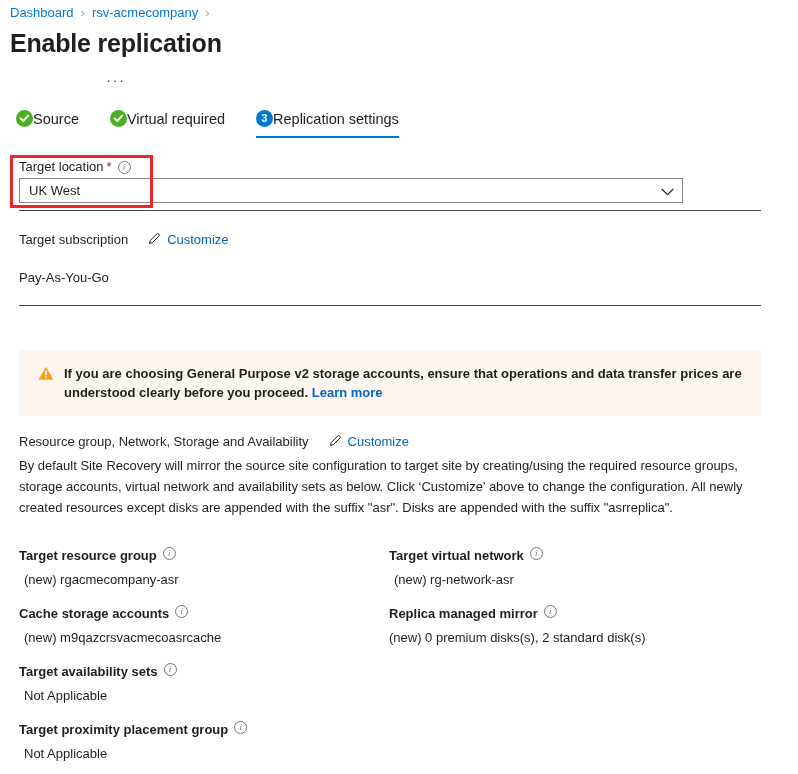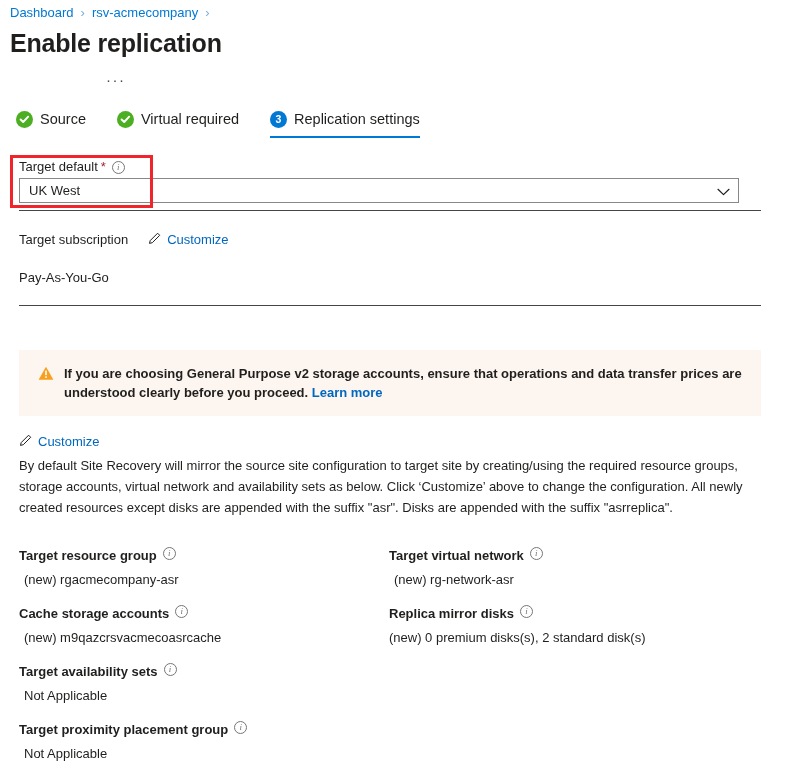--- a/index.html
+++ b/index.html
@@ -70,22 +70,21 @@
   
   .tabs {
     position: absolute;
     left: 16px;
     top: 110px;
     display: flex;
     align-items: flex-start;
   }
   .tab {
     display: flex;
-    align-items: flex-end;
-    gap: 7px;
+    align-items: flex-start;
     padding: 0 0 10px 0;
     cursor: pointer;
     position: relative;
   }
   .tab.done { margin-right: 31px; }
   .tab .tab-label {
     font-size: 14.5px;
     color: #201f1e;
     white-space: nowrap;
     line-height: 18px;
@@ -173,21 +172,21 @@
     justify-content: center;
     line-height: 11px;
     flex: none;
     cursor: pointer;
   }
 
   .dropdown {
     position: absolute;
     left: 19px;
     top: 178px;
-    width: 720px;
+    width: 664px;
     height: 25px;
     border: 1px solid #8a8886;
     box-sizing: border-box;
     background: #ffffff;
     display: flex;
     align-items: center;
     justify-content: space-between;
     padding: 0 8px 0 9px;
     cursor: pointer;
     gap: 20px;
@@ -350,21 +349,21 @@
 
   <div class="tab active">
     <span class="step-badge">3</span>
     <span class="tab-label">Replication settings</span>
     <span class="tab-underline"></span>
   </div>
 
 </div>
 
 <div class="field-label-row">
-  <span class="field-label">Target default</span>
+  <span class="field-label">Target location</span>
   <span class="req-star">*</span>
   <span class="info-icon">i</span>
 </div>
 
 <div class="dropdown">
   <span class="dropdown-value">UK West</span>
   <span class="chev">
     <svg width="13" height="8" viewBox="0 0 13 8">
         <path d="M1 1.3 L6.5 6.6 L12 1.3" stroke="#201f1e" stroke-width="1.2" fill="none" stroke-linecap="round" stroke-linejoin="round"></path>
       </svg>
@@ -398,20 +397,21 @@
       <rect x="7.2" y="4.6" width="1.6" height="4.6" fill="#ffffff"></rect>
       <rect x="7.2" y="10.3" width="1.6" height="1.6" fill="#ffffff"></rect>
     </svg>
   </span>
   <div class="warn-text">
     <span>If you are choosing General Purpose v2 storage accounts, ensure that operations and data transfer prices are understood clearly before you proceed. </span><span class="learn">Learn more</span>
   </div>
 </div>
 
 <div class="rg-head">
+  <span class="plain-label">Resource group, Network, Storage and Availability</span>
   <span class="customize-link">
     <span class="pencil">
       <svg width="13" height="13" viewBox="0 0 13 13">
           <path d="M9.6 1.2 L11.7 3.3 L4.3 10.7 L1.5 11.4 L2.2 8.6 Z" stroke="#201f1e" stroke-width="1" fill="none" stroke-linejoin="round"></path>
         </svg>
     </span>
     <span class="lbl">Customize</span>
   </span>
 </div>
 
@@ -436,21 +436,21 @@
 <div class="detail" style="left:19px; top:605px;">
   <div class="dt-head">
     <span class="dt-title">Cache storage accounts</span>
     <span class="info-icon">i</span>
   </div>
   <div class="dt-value indent">(new) m9qazcrsvacmecoasrcache</div>
 </div>
 
 <div class="detail" style="left:389px; top:605px;">
   <div class="dt-head">
-    <span class="dt-title">Replica mirror disks</span>
+    <span class="dt-title">Replica managed mirror</span>
     <span class="info-icon">i</span>
   </div>
   <div class="dt-value">(new) 0 premium disks(s), 2 standard disk(s)</div>
 </div>
 
 <div class="detail" style="left:19px; top:663px;">
   <div class="dt-head">
     <span class="dt-title">Target availability sets</span>
     <span class="info-icon">i</span>
   </div>

